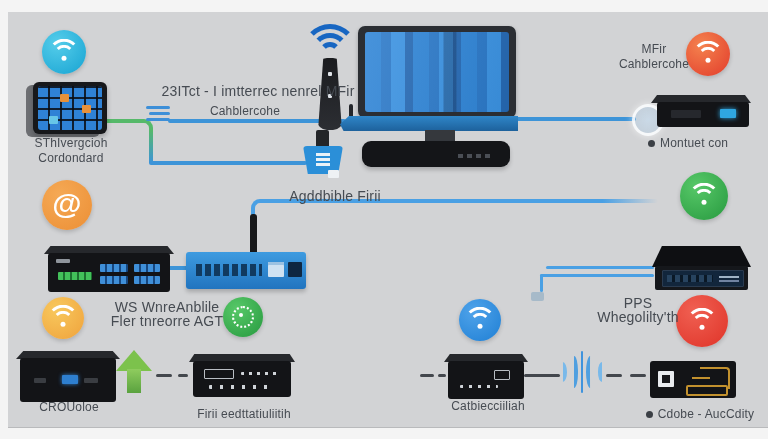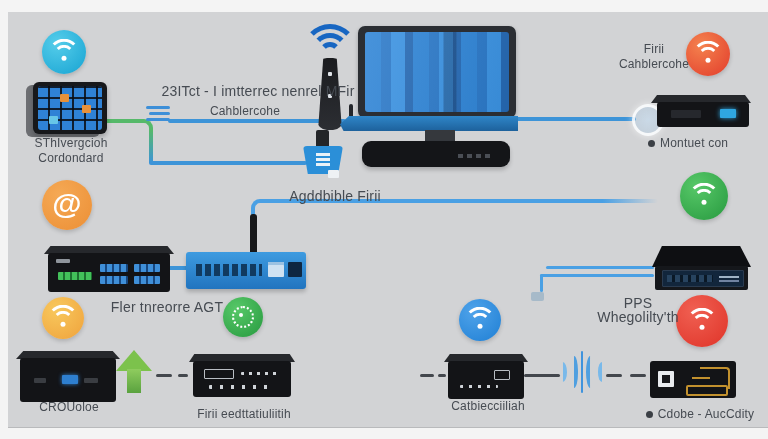--- a/index.html
+++ b/index.html
@@ -318,27 +318,28 @@
   <div class="gold3"></div>
 
   <div class="lbl" style="left:15px;top:136px;width:112px;">
     <div>SThIvergcioh</div>
     <div>Cordondard</div>
   </div>
   <div class="lbl small" style="left:160px;top:84px;width:196px;">23ITct - I imtterrec nenrel MFir</div>
   <div class="lbl" style="left:175px;top:104px;width:140px;">Cahblercohe</div>
   <div class="lbl small" style="left:280px;top:181px;width:110px;margin-top:8px;">Agddbible Firii</div>
   <div class="lbl" style="left:608px;top:42px;width:92px;">
-    <div>Firii</div>
+    <div>MFir</div>
     <div>Cahblercohe</div>
   </div>
   <div class="lbl" style="left:648px;top:136px;width:110px;text-align:left;">
     <span class="bullet"></span><span>Montuet con</span>
   </div>
   <div class="lbl small" style="left:108px;top:300px;width:118px;">
+    <div>WS WnreAnblile</div>
     <div>Fler tnreorre AGT</div>
   </div>
   <div class="lbl small" style="left:578px;top:296px;width:120px;">
     <div>PPS</div>
     <div>Whegolilty'th</div>
   </div>
   <div class="lbl" style="left:22px;top:400px;width:94px;">CROUoloe</div>
   <div class="lbl" style="left:186px;top:407px;width:116px;">Firii eedttatiuliitih</div>
   <div class="lbl" style="left:438px;top:399px;width:100px;">Catbiecciiliah</div>
   <div class="lbl" style="left:640px;top:407px;width:120px;text-align:center;">

